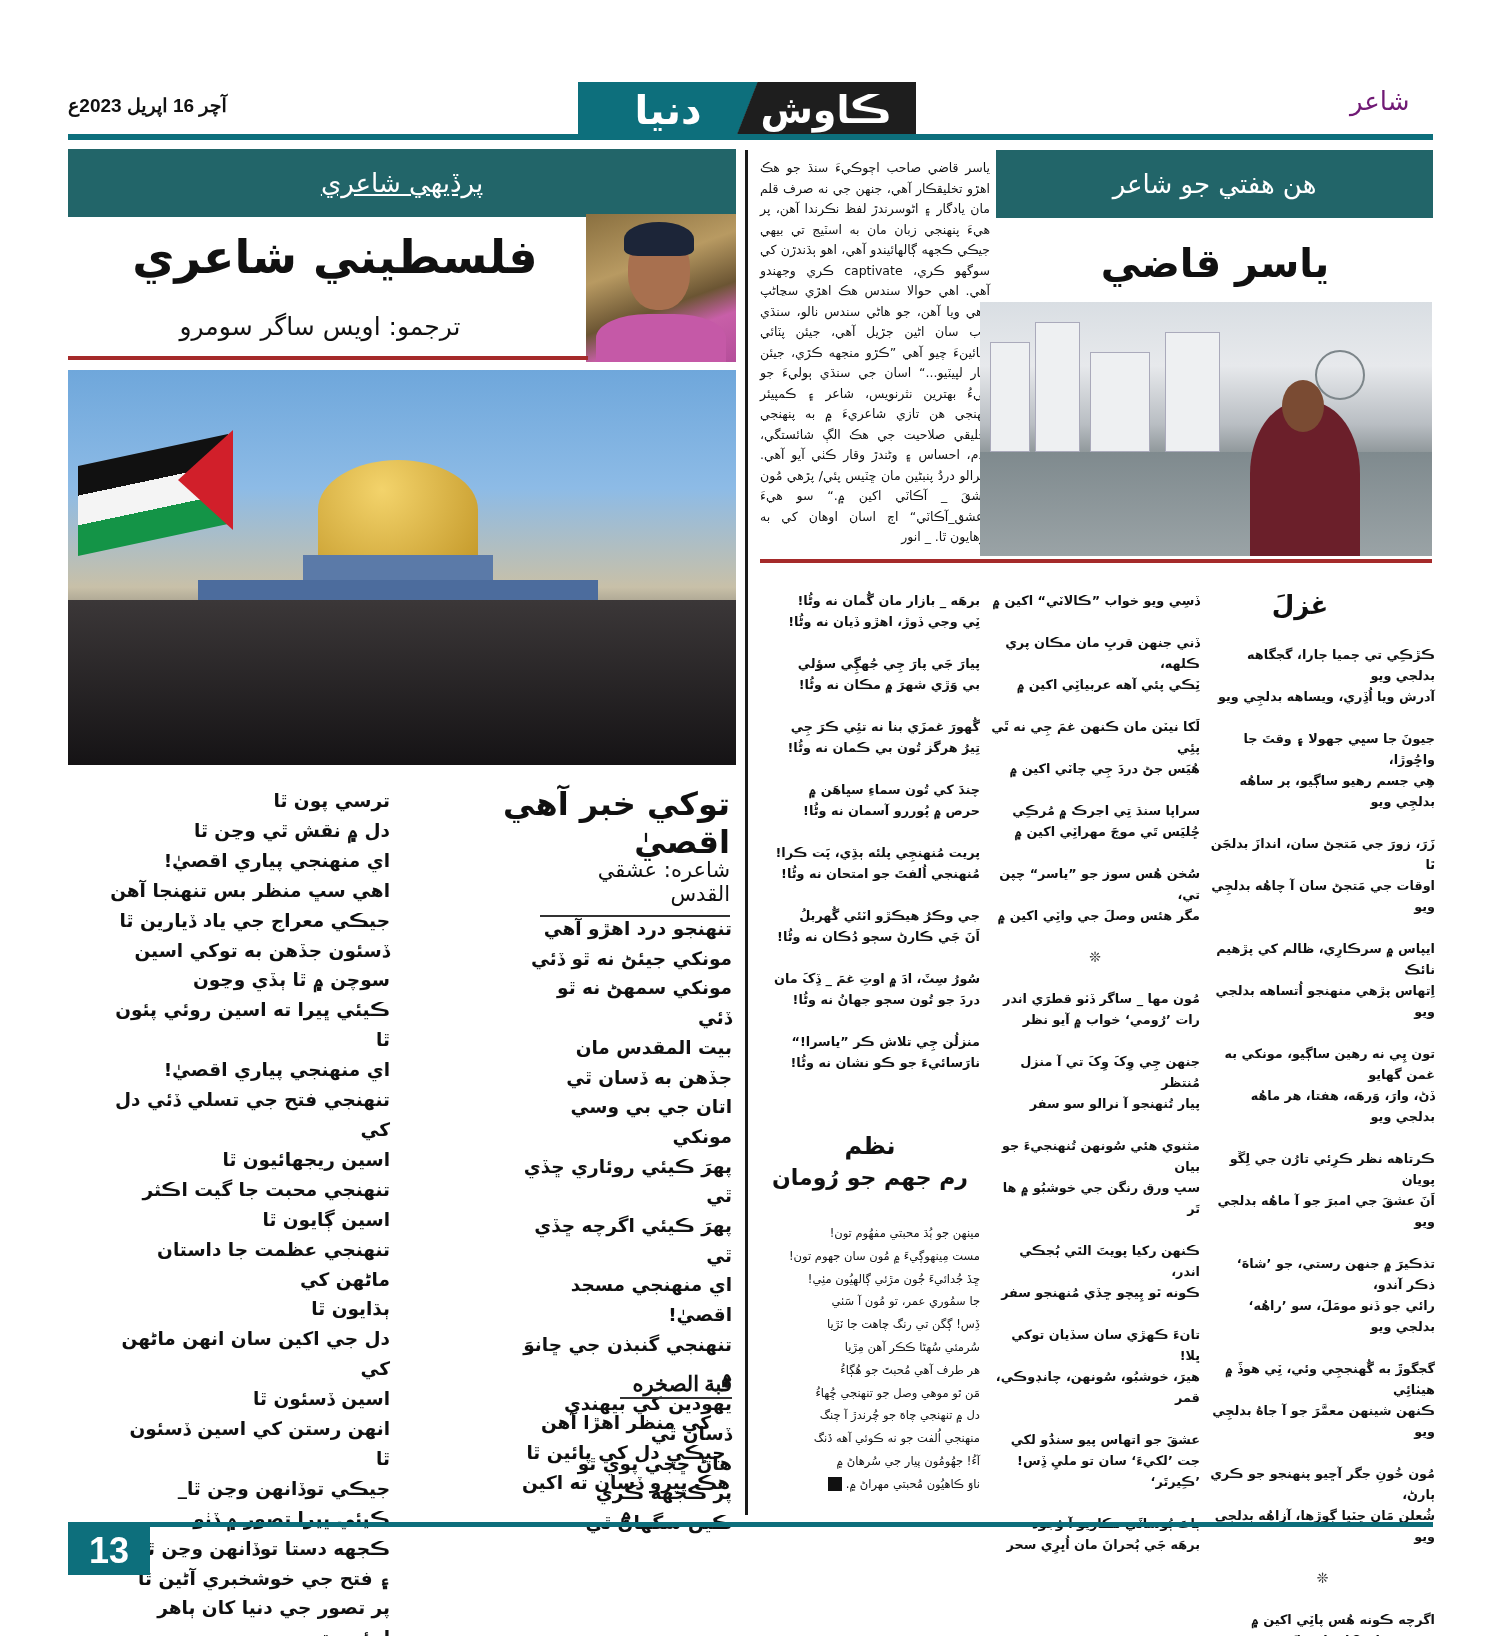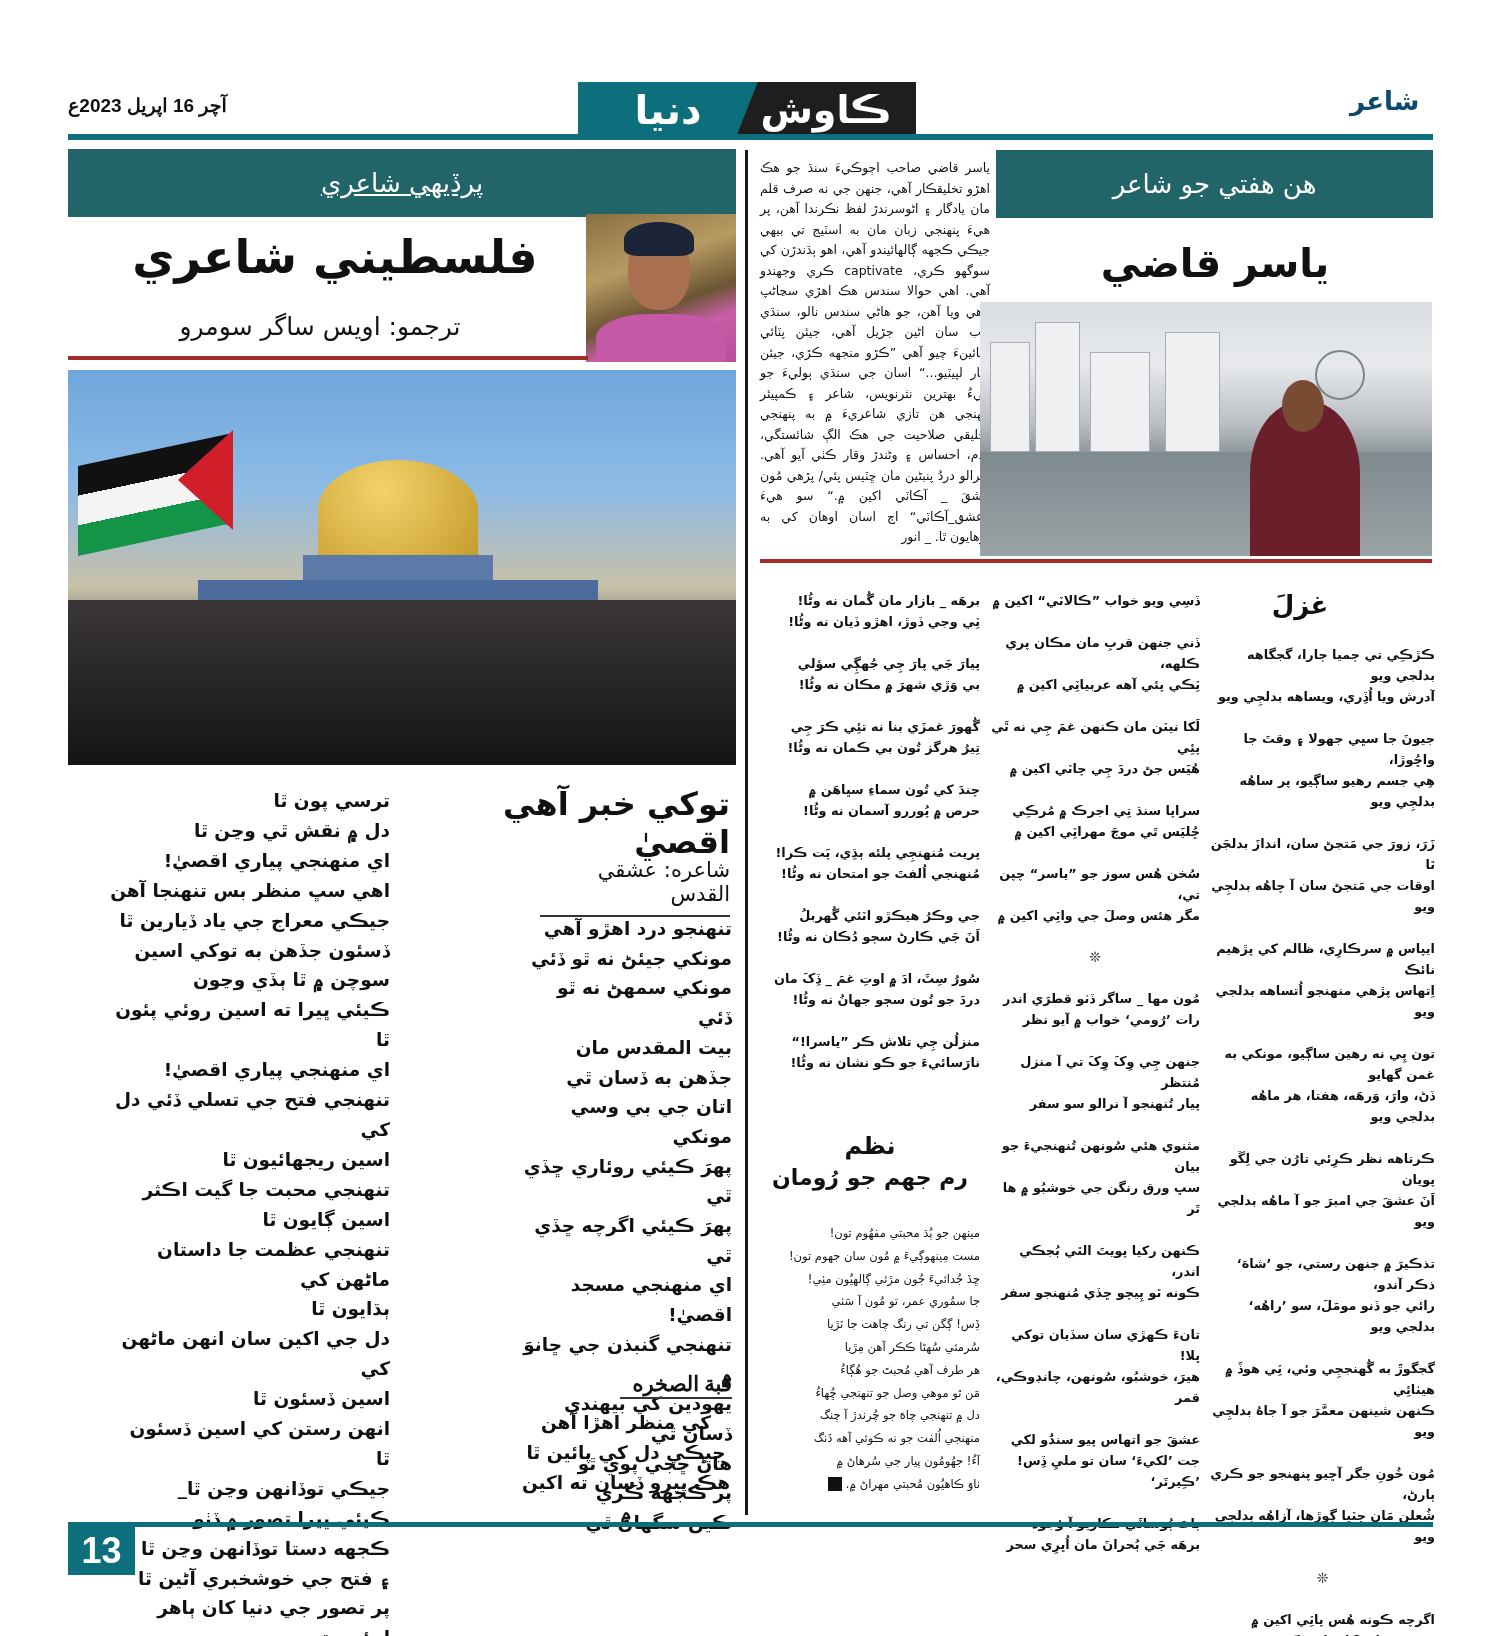--- a/index.html
+++ b/index.html
@@ -1,20 +1,20 @@
 <!DOCTYPE html>
 <html><head>
 <meta charset="utf-8">
 <style>
   * { box-sizing: border-box; margin: 0; padding: 0; }
   body { width: 1500px; height: 1636px; background: #ffffff; position: relative; font-family: "DejaVu Sans", sans-serif; color: #111; overflow: hidden; }
   .abs { position: absolute; }
 
   
-  #section-label { left: 1350px; top: 86px; font-size: 26px; font-weight: bold; color: #0c4a6e; direction: rtl; }
+  #section-label { left: 1350px; top: 86px; font-size: 26px; font-weight: normal; color: #701a75; direction: rtl; }
   #date-line { left: 68px; top: 94px; font-size: 19px; font-weight: bold; direction: rtl; font-family: "Liberation Sans", sans-serif; }
   #masthead { left: 578px; top: 82px; width: 340px; height: 55px; display: flex; }
   #masthead .teal { background: #0d6f7c; width: 180px; height: 100%; color: #fff; font-size: 40px; font-weight: bold; display:flex; align-items:center; justify-content:center; clip-path: polygon(0 0,100% 0,88% 100%,0 100%); }
   #masthead .dark { background: #1e1e1e; width: 180px; margin-left: -22px; height: 100%; color: #fff; font-size: 38px; font-weight: bold; display:flex; align-items:center; justify-content:center; clip-path: polygon(12% 0,100% 0,100% 100%,0 100%); }
   #top-rule { left: 68px; top: 134px; width: 1365px; height: 6px; background: #0d6f7c; }
 
   
   .banner { background: #226569; color: #fff; font-size: 26px; display:flex; align-items:center; justify-content:center; direction: rtl; }
   #banner-left { left: 68px; top: 149px; width: 668px; height: 68px; text-decoration: underline; }
   #banner-right { left: 996px; top: 150px; width: 437px; height: 68px; }
@@ -68,21 +68,21 @@
   #aqsa-title { left: 420px; top: 785px; width: 310px; text-align: right; font-size: 32px; font-weight: 900; direction: rtl; }
   #aqsa-poetess { left: 540px; top: 858px; width: 190px; text-align: right; font-size: 21px; direction: rtl; border-bottom: 2px solid #333; padding-bottom: 9px; }
   #aqsa-body-right { left: 520px; top: 914px; width: 212px; font-size: 18.5px; line-height: 29.7px; direction: rtl; text-align: right; font-weight: bold; }
   #qubba-title { left: 620px; top: 1372px; width: 112px; text-align: right; font-size: 21px; font-weight: bold; direction: rtl; border-bottom: 2px solid #333; font-family: Liberation Serif, serif; }
   #qubba-body { left: 520px; top: 1408px; width: 212px; font-size: 18.5px; line-height: 30px; direction: rtl; text-align: center; font-weight: bold; }
   #aqsa-body-left { left: 110px; top: 786px; width: 280px; font-size: 18.5px; line-height: 29.9px; direction: rtl; text-align: right; font-weight: bold; }
   .end-mark { display:inline-block; width:14px; height:14px; background:#111; margin-right: 4px; vertical-align: middle; }
 
   
   #bottom-rule { left: 68px; top: 1522px; width: 1365px; height: 5px; background: #0d6f7c; }
-  #page-number { left: 68px; top: 1527px; width: 67px; height: 48px; background: #0d6f7c; color: #fff; font-size: 36px; font-weight: bold; display:flex; align-items:center; justify-content:center; font-family: "Liberation Sans", sans-serif; }
+  #page-number { left: 68px; top: 1527px; width: 82px; height: 48px; background: #0d6f7c; color: #fff; font-size: 36px; font-weight: bold; display:flex; align-items:center; justify-content:center; font-family: "Liberation Sans", sans-serif; }
 </style>
 </head>
 <body>
 
 <div class="abs" id="section-label">شاعر</div>
 <div class="abs" id="masthead">
   <div class="teal">دنيا</div>
   <div class="dark">ڪاوش</div>
 </div>
 <div class="abs" id="date-line">آچر 16 اپريل 2023ع</div>

